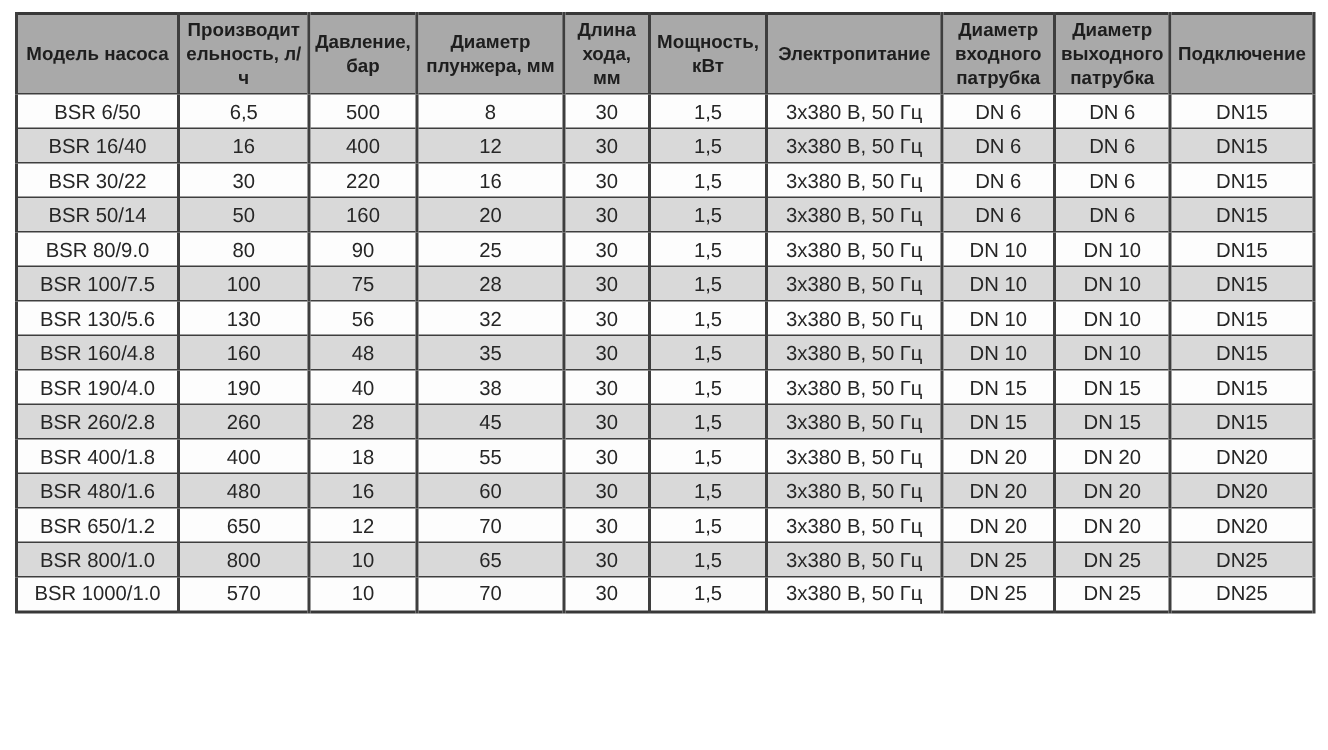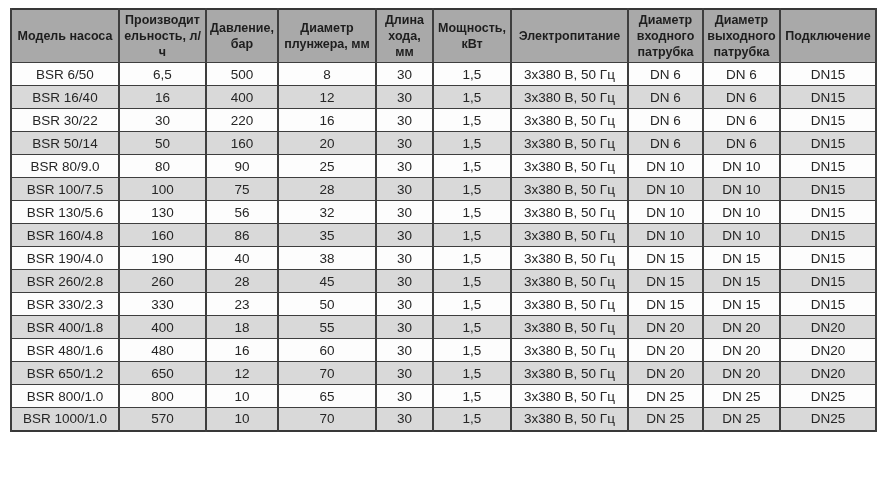--- a/index.html
+++ b/index.html
@@ -166,21 +166,21 @@
           <td>30</td>
           <td>1,5</td>
           <td>3x380 В, 50 Гц</td>
           <td>DN 10</td>
           <td>DN 10</td>
           <td>DN15</td>
         </tr>
         <tr>
           <td>BSR 160/4.8</td>
           <td>160</td>
-          <td>86</td>
+          <td>48</td>
           <td>35</td>
           <td>30</td>
           <td>1,5</td>
           <td>3x380 В, 50 Гц</td>
           <td>DN 10</td>
           <td>DN 10</td>
           <td>DN15</td>
         </tr>
         <tr>
           <td>BSR 190/4.0</td>
@@ -192,32 +192,20 @@
           <td>3x380 В, 50 Гц</td>
           <td>DN 15</td>
           <td>DN 15</td>
           <td>DN15</td>
         </tr>
         <tr>
           <td>BSR 260/2.8</td>
           <td>260</td>
           <td>28</td>
           <td>45</td>
-          <td>30</td>
-          <td>1,5</td>
-          <td>3x380 В, 50 Гц</td>
-          <td>DN 15</td>
-          <td>DN 15</td>
-          <td>DN15</td>
-        </tr>
-        <tr>
-          <td>BSR 330/2.3</td>
-          <td>330</td>
-          <td>23</td>
-          <td>50</td>
           <td>30</td>
           <td>1,5</td>
           <td>3x380 В, 50 Гц</td>
           <td>DN 15</td>
           <td>DN 15</td>
           <td>DN15</td>
         </tr>
         <tr>
           <td>BSR 400/1.8</td>
           <td>400</td>

